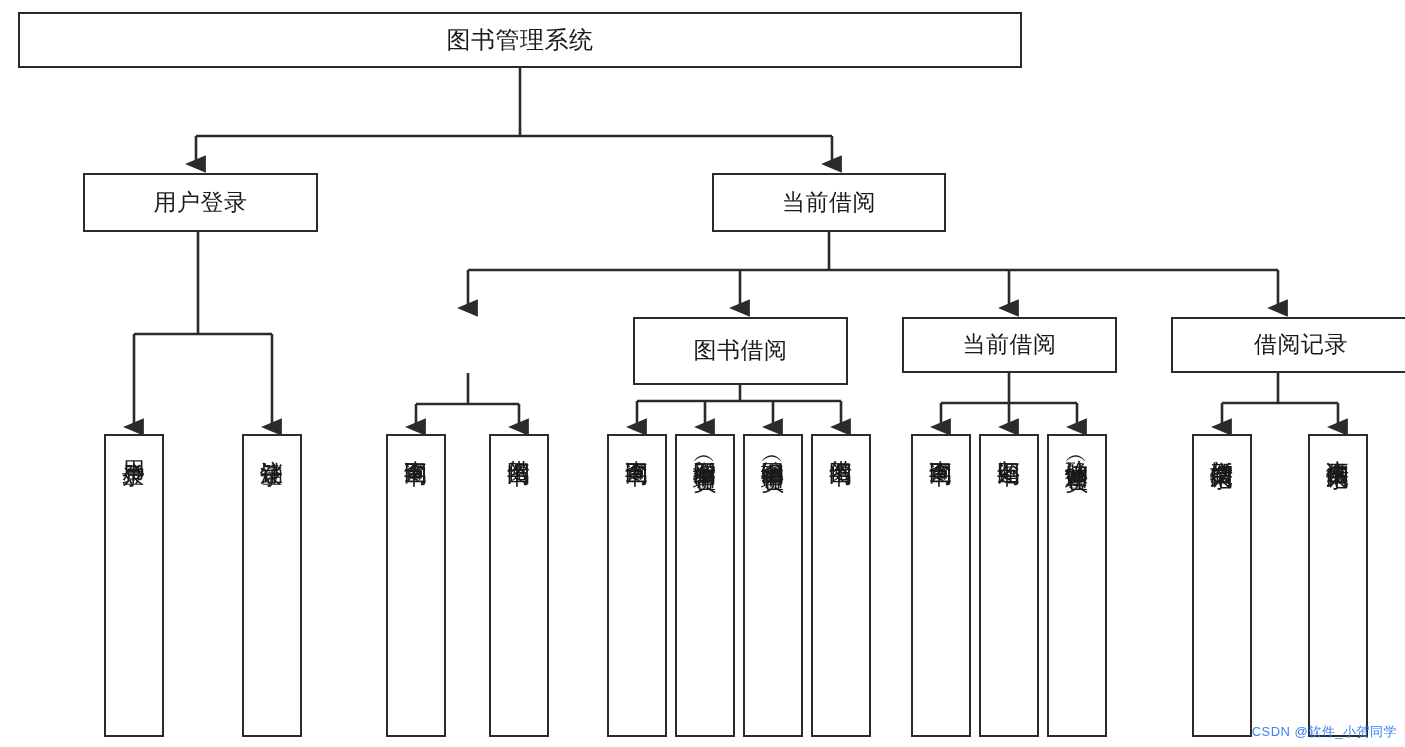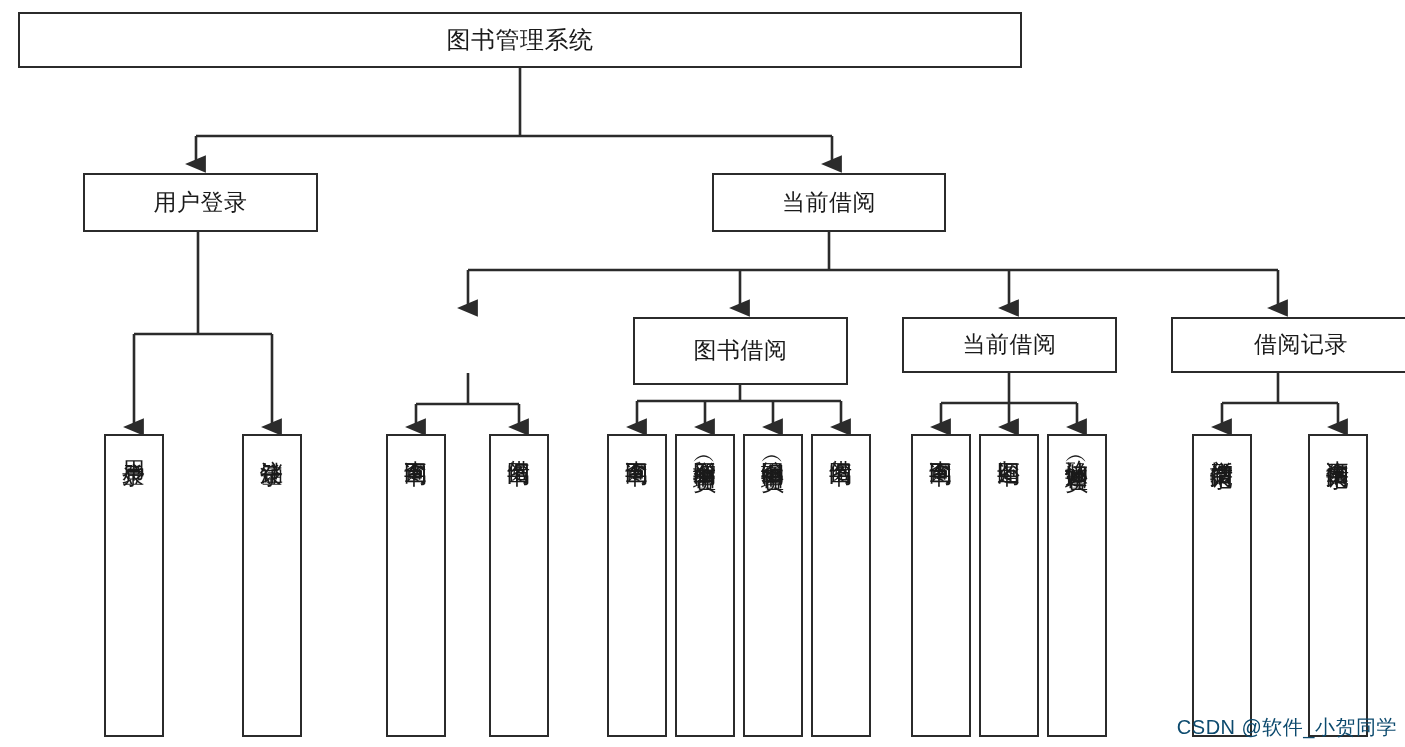--- a/index.html
+++ b/index.html
@@ -60,22 +60,22 @@
     text-orientation: upright;
     font-size: 23px;
     line-height: 1.05;
     letter-spacing: 1.5px;
     white-space: nowrap;
   }
   .watermark {
     position: absolute;
     right: 8px;
     bottom: 6px;
-    font-size: 20px;
-    color: #0c4a6e;
+    font-size: 13px;
+    color: #3b82f6;
     letter-spacing: 0.5px;
     font-family: "Liberation Sans", "DejaVu Sans", sans-serif;
     white-space: nowrap;
   }
 </style>
 </head>
 <body>
 
 <div id="diagram-root">
 

